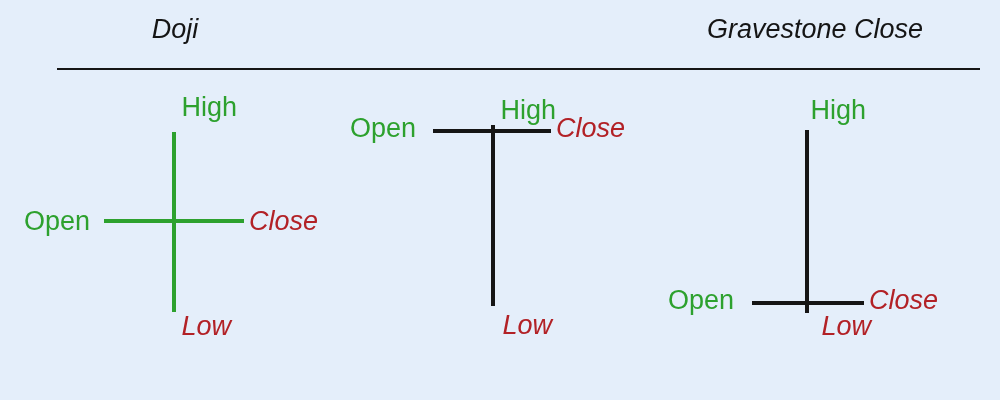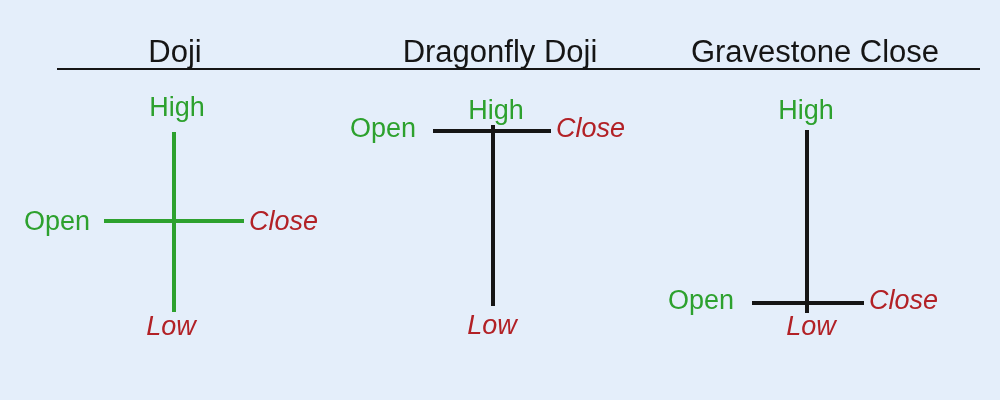--- a/index.html
+++ b/index.html
@@ -6,42 +6,43 @@
   .stage {
     position: relative;
     width: 1000px;
     height: 400px;
     background: var(--bg, #e4eefa);
     font-family: "Liberation Sans", sans-serif;
     overflow: hidden;
   }
   .title {
     position: absolute;
-    top: 34px;
-    font-size: 31px;
+    top: 14px;
+    font-size: 27px;
     color: var(--ink, #151515);
     text-align: center;
     white-space: nowrap;
+    font-style: italic;
   }
   .rule {
     position: absolute;
     left: 57px;
     top: 68px;
     width: 923px;
     height: 2px;
     background: var(--ink, #151515);
   }
   .lbl {
     position: absolute;
     font-size: 27px;
     white-space: nowrap;
   }
   .green { color: var(--green, #2da12e); }
   .red   { color: var(--red, #b22126); font-style: italic; }
-  .center { text-align: center; }
+  .center { text-align: right; }
   .rightalign { text-align: center; }
   .line { position: absolute; }
   .line.gr { background: var(--green, #2da12e); }
   .line.bk { background: var(--ink, #151515); }
 
   
   .d1-vline { left: 172px; top: 132px; width: 4px;  height: 180px; }
   .d1-hline { left: 104px; top: 219px; width: 140px; height: 4px; }
   .d1-high  { left: 117px; top: 92px;  width: 120px; }
   .d1-low   { left: 111px; top: 311px; width: 120px; }
@@ -63,21 +64,20 @@
   .d3-open  { left: 656px; top: 285px; width: 90px; }
   .d3-close { left: 869px; top: 285px; width: 110px; }
   .d3-low   { left: 751px; top: 311px; width: 120px; }
 </style>
 </head>
 <body>
 
 <div class="stage">
 
   <div class="title" style="left:75px;width:200px;">Doji</div>
-  <div class="title" style="left:350px;width:300px;">Dragonfly Doji</div>
   <div class="title" style="left:665px;width:300px;">Gravestone Close</div>
 
   <div class="rule"></div>
 
   <div>
     <div class="line gr d1-vline"></div>
     <div class="line gr d1-hline"></div>
     <div class="lbl green center d1-high">High</div>
     <div class="lbl red   center d1-low">Low</div>
     <div class="lbl green rightalign d1-open">Open</div>

